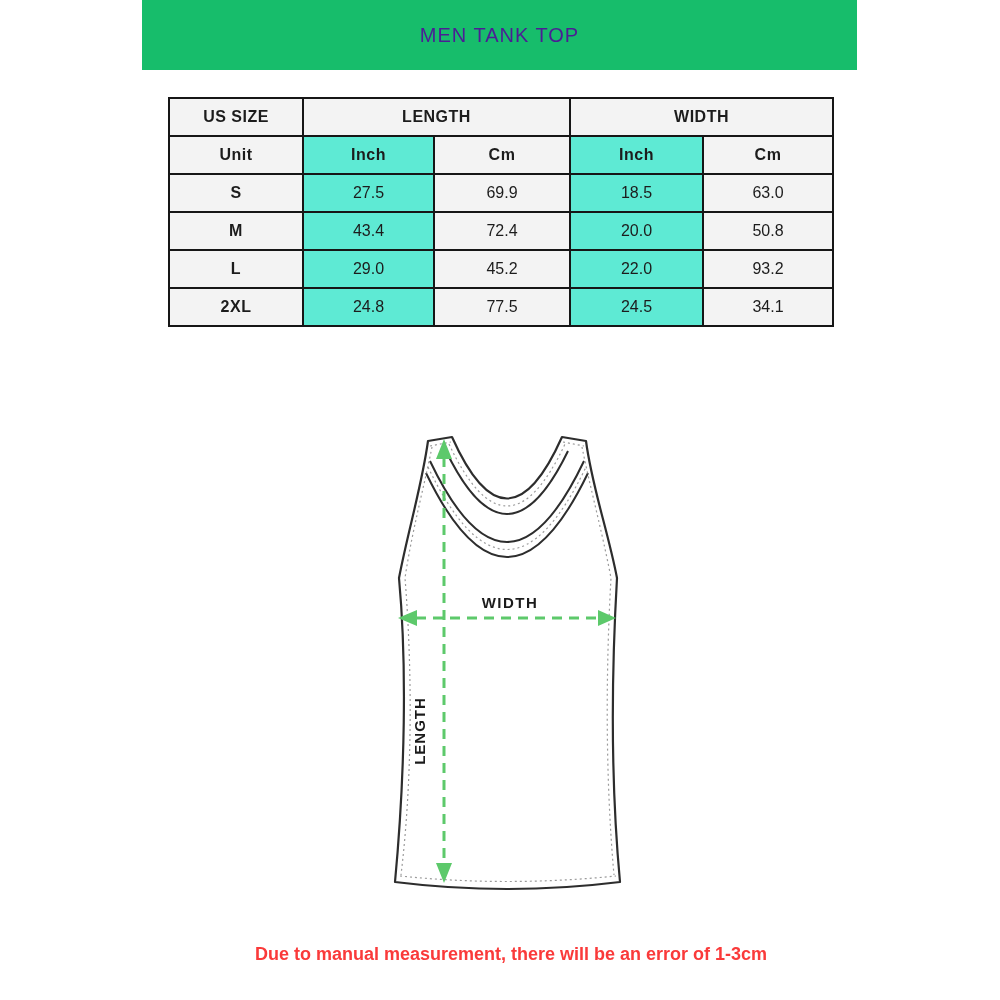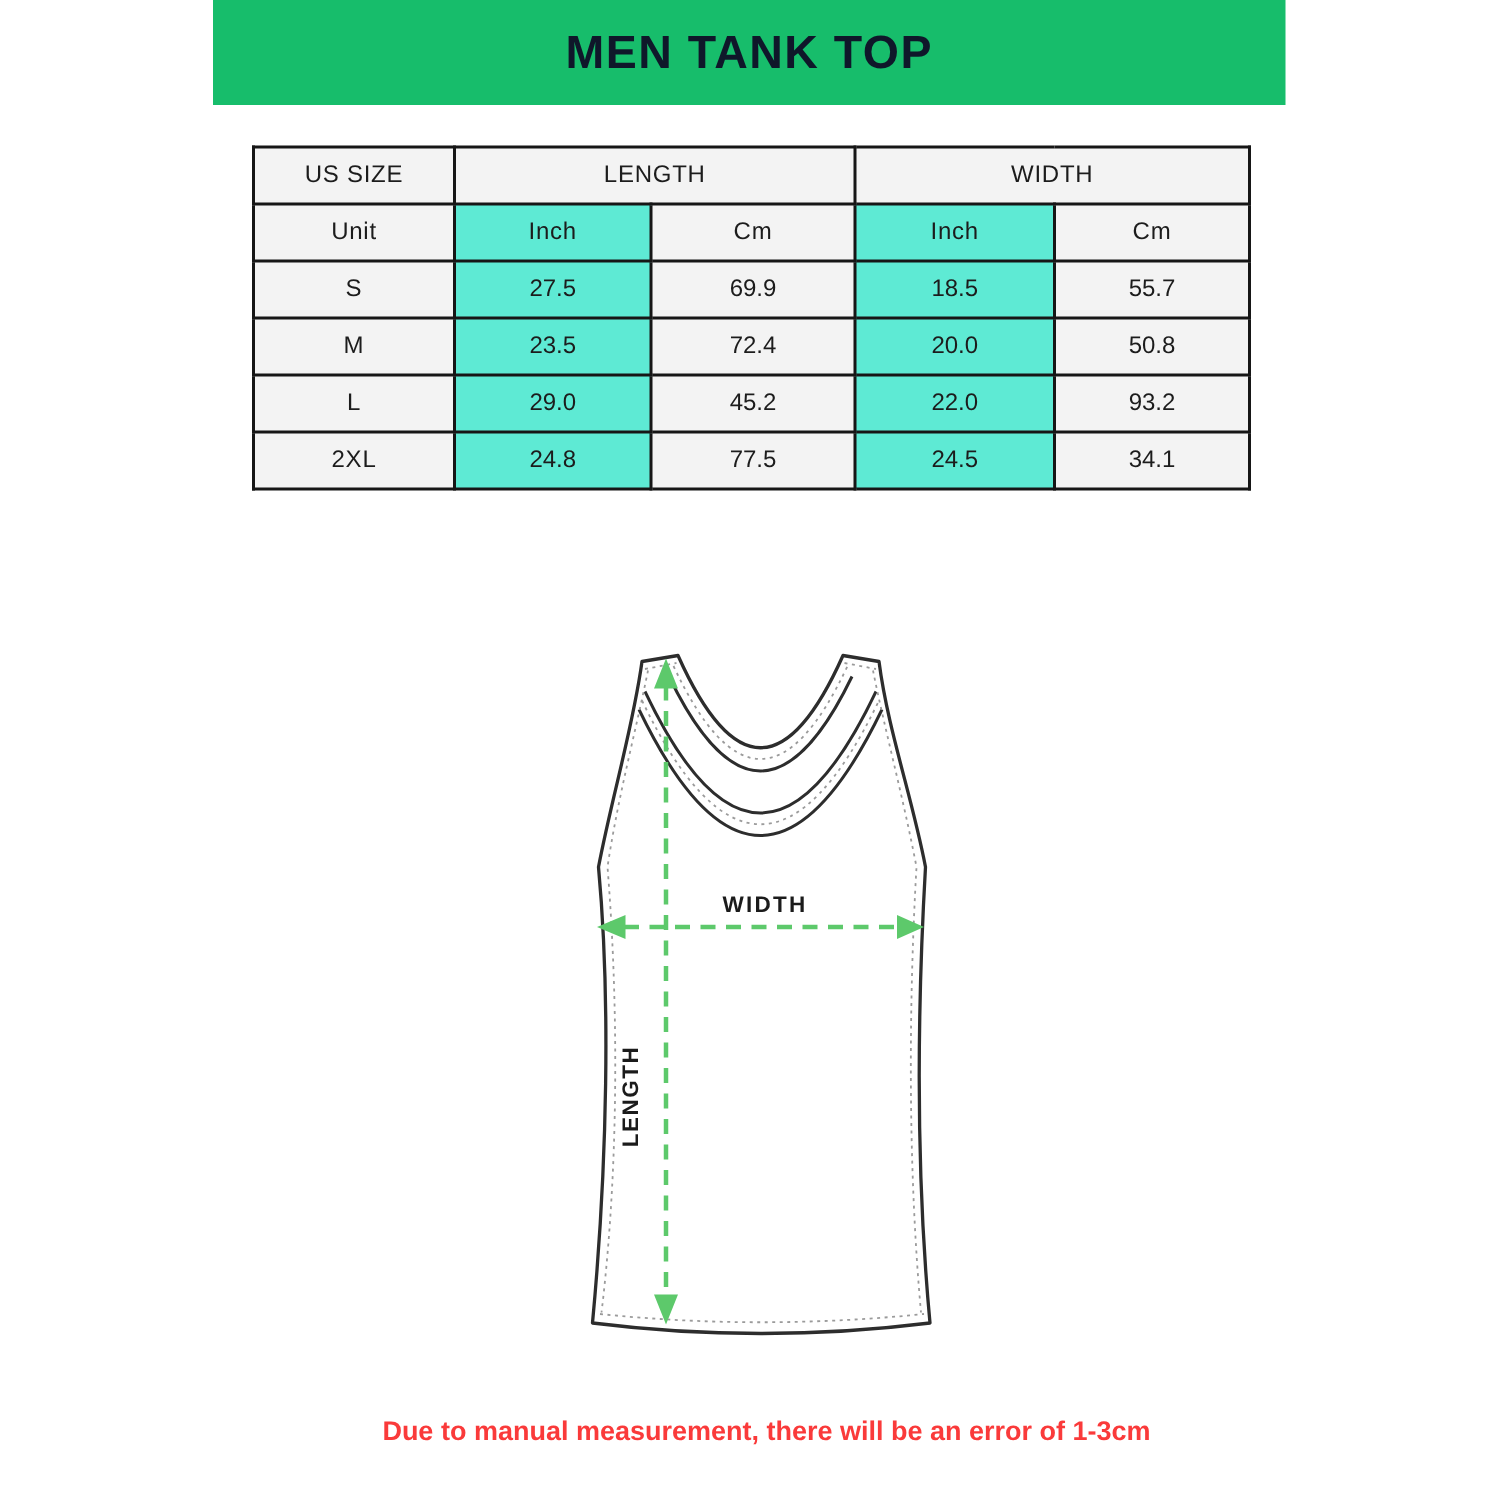--- a/index.html
+++ b/index.html
@@ -6,33 +6,33 @@
   #canvas{
     position:relative;width:1000px;height:1000px;background:#ffffff;
     font-family:"Liberation Sans", sans-serif;overflow:hidden;
   }
   
   .banner{
     position:absolute;left:142px;top:0;width:715px;height:70px;
     background:#17bd6b;display:flex;align-items:center;justify-content:center;
   }
   .banner h1{
-    margin:0;color:#0f172a;font-size:31px;font-weight:bold;letter-spacing:1px;
+    margin:0;color:#4c1d95;font-size:20px;font-weight:normal;letter-spacing:1px;
   }
   
   table.size-chart{
     position:absolute;left:168px;top:97px;width:664px;
     border-collapse:collapse;table-layout:fixed;
   }
   table.size-chart td{
     border:2px solid #161616;height:36px;text-align:center;vertical-align:middle;
     background:#5eead4;font-size:16px;color:#1c1c1c;padding:0;
   }
   table.size-chart td.g{background:#f3f3f3;}
-  table.size-chart td.hd{font-weight:normal;letter-spacing:0.5px;margin-top:16px;}
+  table.size-chart td.hd{font-weight:bold;letter-spacing:0.5px;margin-top:16px;}
   table.size-chart td.num{font-weight:normal;margin-left:47px;}
   
   .tank-svg{position:absolute;left:380px;top:425px;width:260px;height:480px;}
   .tank-svg text{
     font-family:"Liberation Sans", sans-serif;font-weight:bold;fill:#1b1b1b;
   }
   
   .disclaimer{
     position:absolute;left:0;top:944px;width:1000px;text-align:center;
     color:#fa3a3a;font-size:18px;font-weight:bold;margin-left:11px;
@@ -66,25 +66,25 @@
         <td class="hd">Inch</td>
         <td class="g hd">Cm</td>
         <td class="hd">Inch</td>
         <td class="g hd">Cm</td>
       </tr>
       <tr>
         <td class="g hd">S</td>
         <td class="num">27.5</td>
         <td class="g num">69.9</td>
         <td class="num">18.5</td>
-        <td class="g num">55.7</td>
+        <td class="g num">63.0</td>
       </tr>
       <tr>
         <td class="g hd">M</td>
-        <td class="num">23.5</td>
+        <td class="num">43.4</td>
         <td class="g num">72.4</td>
         <td class="num">20.0</td>
         <td class="g num">50.8</td>
       </tr>
       <tr>
         <td class="g hd">L</td>
         <td class="num">29.0</td>
         <td class="g num">45.2</td>
         <td class="num">22.0</td>
         <td class="g num">93.2</td>

